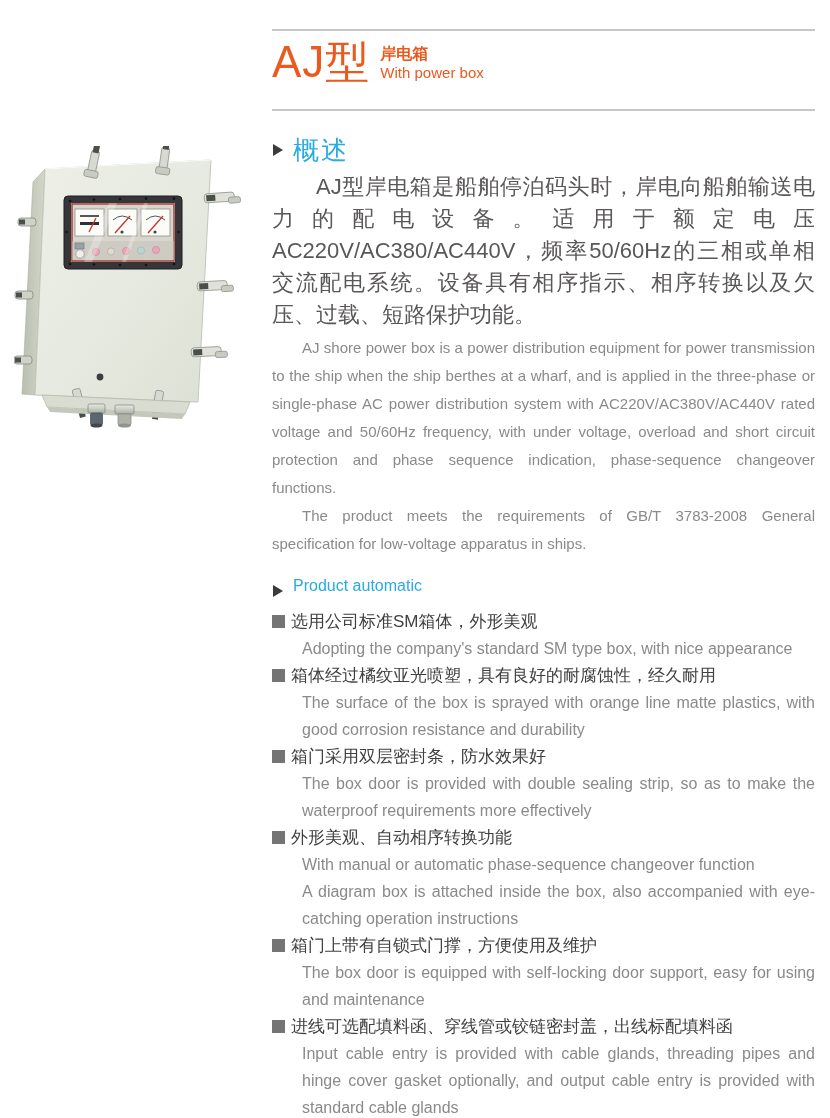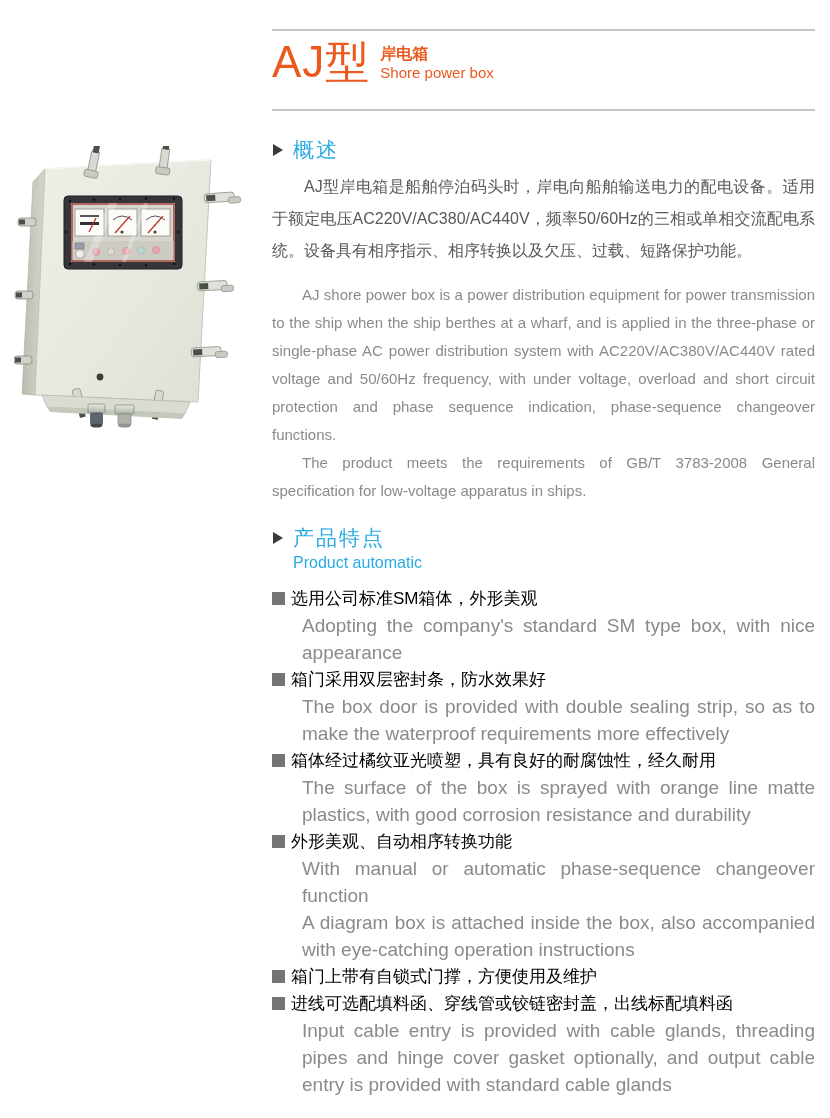--- a/index.html
+++ b/index.html
@@ -18,37 +18,37 @@
   .rule-top{margin-top:29px;}
   .header-band{display:flex;align-items:flex-start;padding:9px 0 6px 0;height:63px;}
   .model{font-size:44px;line-height:1.02;color:#ea5a1f;letter-spacing:1px;font-weight:400;}
   .header-sub{margin:3px 0 0 10px;color:#ea5a1f;}
   .header-sub .zh{font-size:16px;font-weight:bold;line-height:21px;}
   .header-sub .en{font-size:15px;line-height:18px;}
   
   .section-head{position:relative;padding-left:21px;}
   .tri{position:absolute;left:1px;top:9px;width:0;height:0;
        border-left:10px solid #3b3b3b;border-top:6px solid transparent;border-bottom:6px solid transparent;}
-  .sec-zh{font-size:21px;line-height:30px;color:#29abe2;letter-spacing:2px;}
+  .sec-zh{font-size:26px;line-height:30px;color:#29abe2;letter-spacing:2px;}
   .sec-en{font-size:16px;line-height:19px;color:#29abe2;}
   .overview-sec{margin-top:24px;}
   .features-sec{margin-top:18px;}
   
-  .zh-para{font-size:16px;line-height:32px;color:#5a5757;text-align:justify;
+  .zh-para{font-size:22px;line-height:32px;color:#5a5757;text-align:justify;
            text-indent:2em;margin:0;}
   .zh-first{margin-top:6px;}
   .en-para{font-size:15px;line-height:28px;color:#8a8a8a;text-align:justify;
            text-indent:2em;margin:0;}
-  .en-first{margin-top:14px;}
+  .en-first{margin-top:3px;}
   
   .feat-list{margin-top:14px;}
-  .feat-zh{position:relative;font-size:17px;line-height:26px;color:#000000;
+  .feat-zh{position:relative;font-size:17px;line-height:26px;color:#404040;
            padding-left:19px;margin-top:1px;}
   .feat-zh .sq{position:absolute;left:0;top:6px;width:13px;height:13px;background:#757474;}
-  .feat-en{font-size:19px;line-height:27px;color:#8a8a8a;text-align:justify;
+  .feat-en{font-size:16px;line-height:27px;color:#8a8a8a;text-align:justify;
            margin:0 0 0 30px;}
 </style>
 </head>
 <body>
 
 <div class="page">
 
   <div class="photo-wrap">
     <svg width="240" height="304" viewBox="0 0 240 304" xmlns="http://www.w3.org/2000/svg">
       <defs>
@@ -201,65 +201,65 @@
     </svg>
   </div>
 
   <div class="content">
     <hr class="rule rule-top">
 
     <div class="header-band">
       <div class="model">AJ型</div>
       <div class="header-sub">
         <div class="zh">岸电箱</div>
-        <div class="en">Shore power box</div>
+        <div class="en">With power box</div>
       </div>
     </div>
 
     <hr class="rule">
 
     <div class="overview-sec">
       <div class="section-head">
         <span class="tri"></span>
         <div class="sec-zh">概述</div>
       </div>
       <p class="zh-para zh-first">AJ型岸电箱是船舶停泊码头时，岸电向船舶输送电力的配电设备。适用于额定电压AC220V/AC380/AC440V，频率50/60Hz的三相或单相交流配电系统。设备具有相序指示、相序转换以及欠压、过载、短路保护功能。</p>
       <p class="en-para en-first">AJ shore power box is a power distribution equipment for power transmission to the ship when the ship berthes at a wharf, and is applied in the three-phase or single-phase AC power distribution system with AC220V/AC380V/AC440V rated voltage and 50/60Hz frequency, with under voltage, overload and short circuit protection and phase sequence indication, phase-sequence changeover functions.</p>
       <p class="en-para">The product meets the requirements of GB/T 3783-2008 General specification for low-voltage apparatus in ships.</p>
     </div>
 
     <div class="features-sec">
       <div class="section-head">
         <span class="tri"></span>
-        <div class="sec-zh">产品特点</div>
         <div class="sec-en">Product automatic</div>
       </div>
 
       <div class="feat-list">
         <div>
           <div class="feat-zh"><span class="sq"></span><span>选用公司标准SM箱体，外形美观</span></div>
           <p class="feat-en">Adopting the company's standard SM type box, with nice appearance</p>
         </div>
         <div>
+          <div class="feat-zh"><span class="sq"></span><span>箱体经过橘纹亚光喷塑，具有良好的耐腐蚀性，经久耐用</span></div>
+          <p class="feat-en">The surface of the box is sprayed with orange line matte plastics, with good corrosion resistance and durability</p>
+        </div>
+        <div>
           <div class="feat-zh"><span class="sq"></span><span>箱门采用双层密封条，防水效果好</span></div>
           <p class="feat-en">The box door is provided with double sealing strip, so as to make the waterproof requirements more effectively</p>
         </div>
         <div>
-          <div class="feat-zh"><span class="sq"></span><span>箱体经过橘纹亚光喷塑，具有良好的耐腐蚀性，经久耐用</span></div>
-          <p class="feat-en">The surface of the box is sprayed with orange line matte plastics, with good corrosion resistance and durability</p>
-        </div>
-        <div>
           <div class="feat-zh"><span class="sq"></span><span>外形美观、自动相序转换功能</span></div>
           <p class="feat-en">With manual or automatic phase-sequence changeover function</p>
         </div>
         <div>
           <p class="feat-en">A diagram box is attached inside the box, also accompanied with eye-catching operation instructions</p>
         </div>
         <div>
           <div class="feat-zh"><span class="sq"></span><span>箱门上带有自锁式门撑，方便使用及维护</span></div>
+          <p class="feat-en">The box door is equipped with self-locking door support, easy for using and maintenance</p>
         </div>
         <div>
           <div class="feat-zh"><span class="sq"></span><span>进线可选配填料函、穿线管或铰链密封盖，出线标配填料函</span></div>
           <p class="feat-en">Input cable entry is provided with cable glands, threading pipes and hinge cover gasket optionally, and output cable entry is provided with standard cable glands</p>
         </div>
       </div>
     </div>
   </div>
 </div>
 

